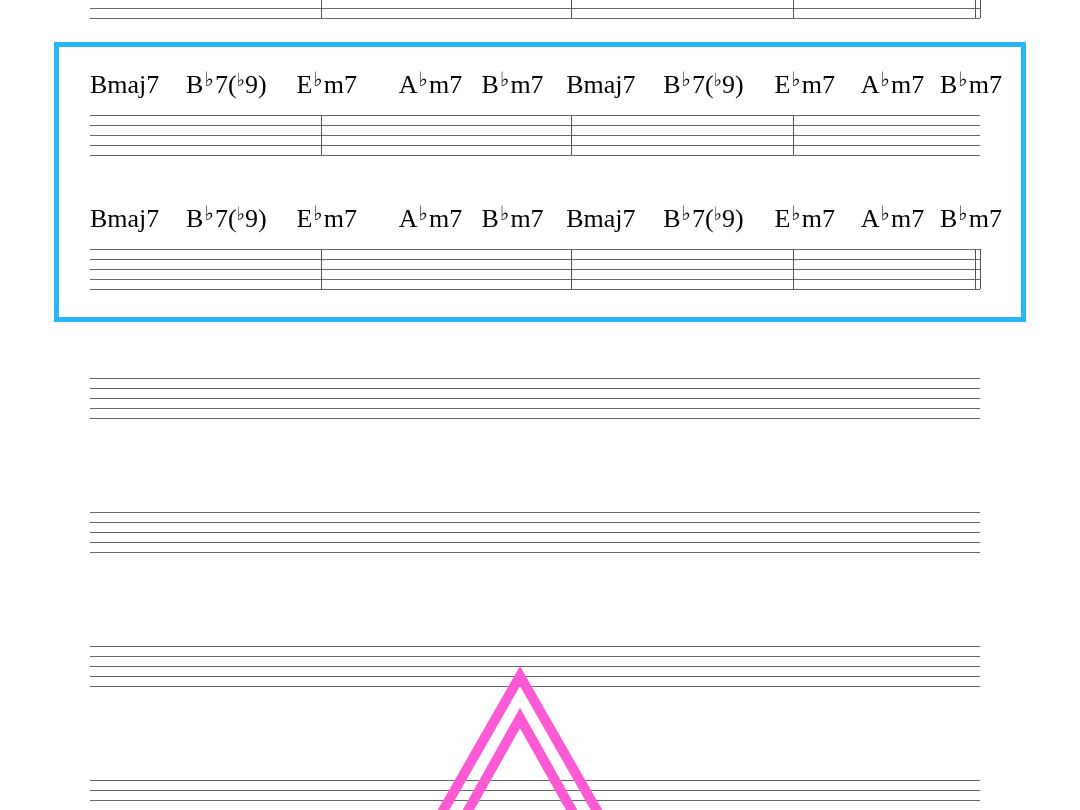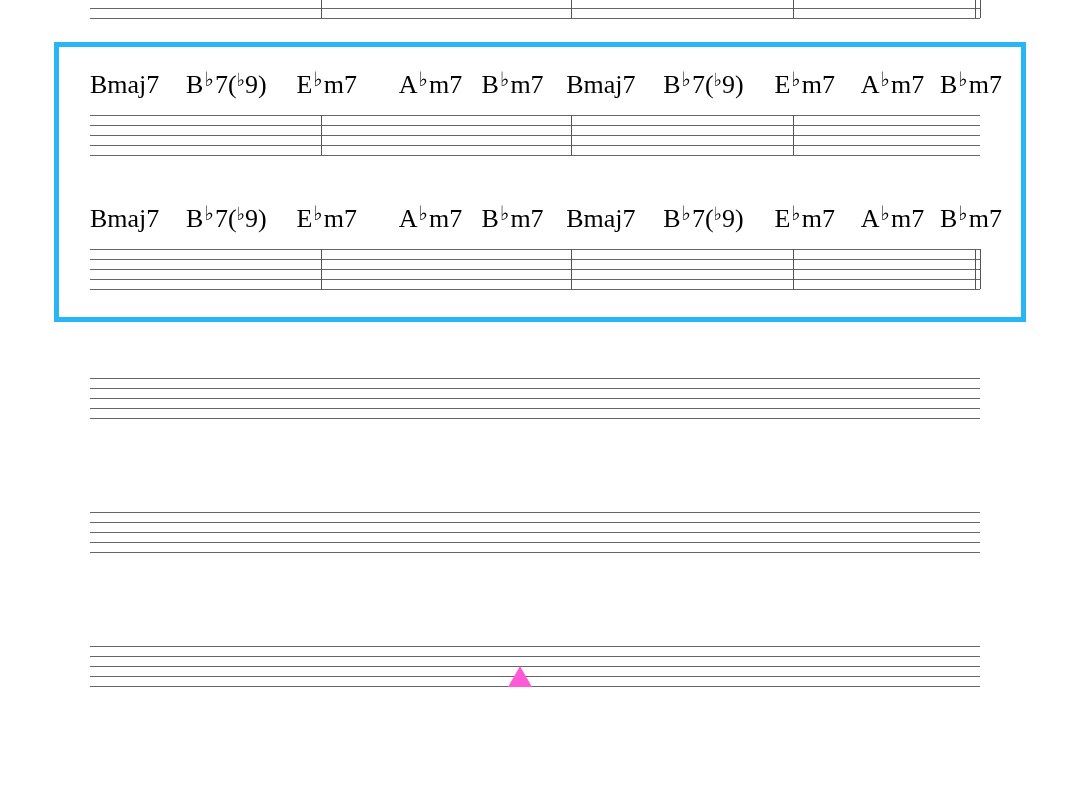--- a/index.html
+++ b/index.html
@@ -1,16 +1,16 @@
 <!DOCTYPE html>
 <html><head>
 <meta charset="utf-8">
 <style>
   html,body{margin:0;padding:0;background:#fff;font-family:"Times New Roman",Times,serif;color:#000;}
-  .page{width:1080px;height:687px;position:relative;overflow:hidden;}
+  .page{width:1080px;height:810px;position:relative;overflow:hidden;}
   .staff-block{position:absolute;left:90px;width:890px;}
   .staff-lines{position:relative;height:40px;width:100%;}
   .staff-lines .line{position:absolute;left:0;right:0;height:1px;background:#666;}
   .staff-lines .l0{top:0;}
   .staff-lines .l1{top:10px;}
   .staff-lines .l2{top:20px;}
   .staff-lines .l3{top:30px;}
   .staff-lines .l4{top:40px;}
   .barline{position:absolute;top:0;width:1px;height:40px;background:#555;}
   .barline.end-thin{background:#555;}

